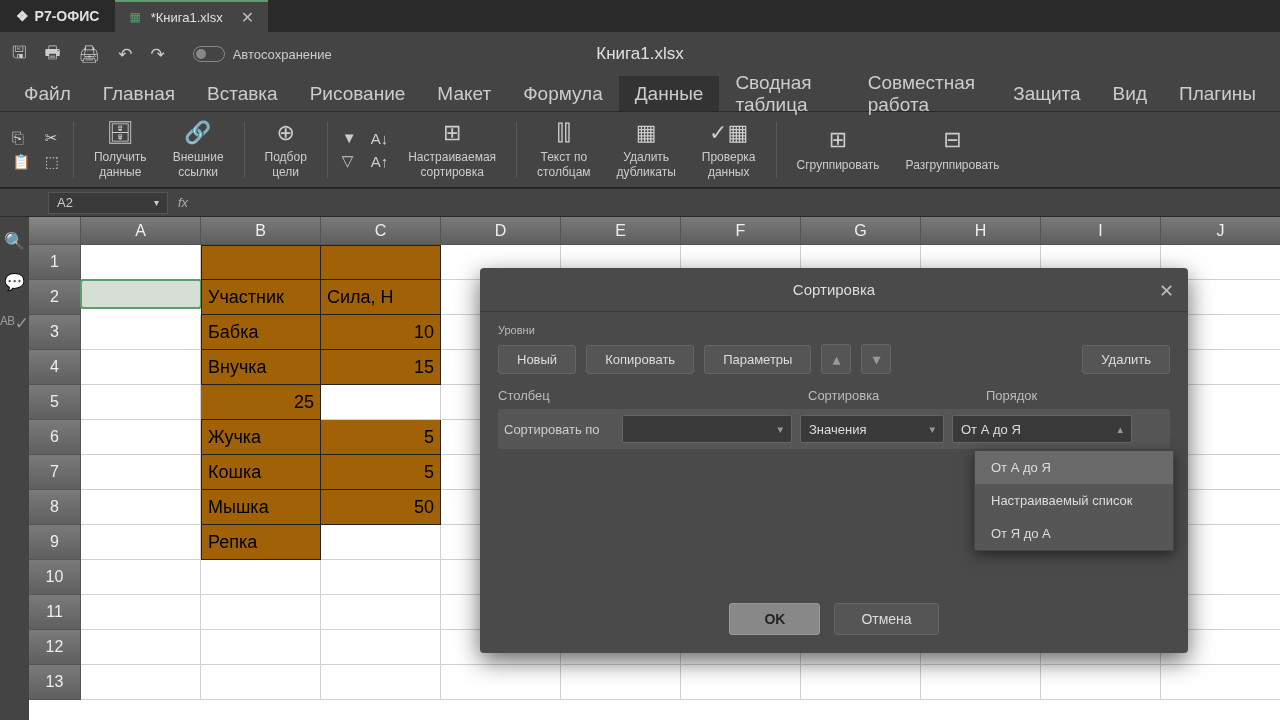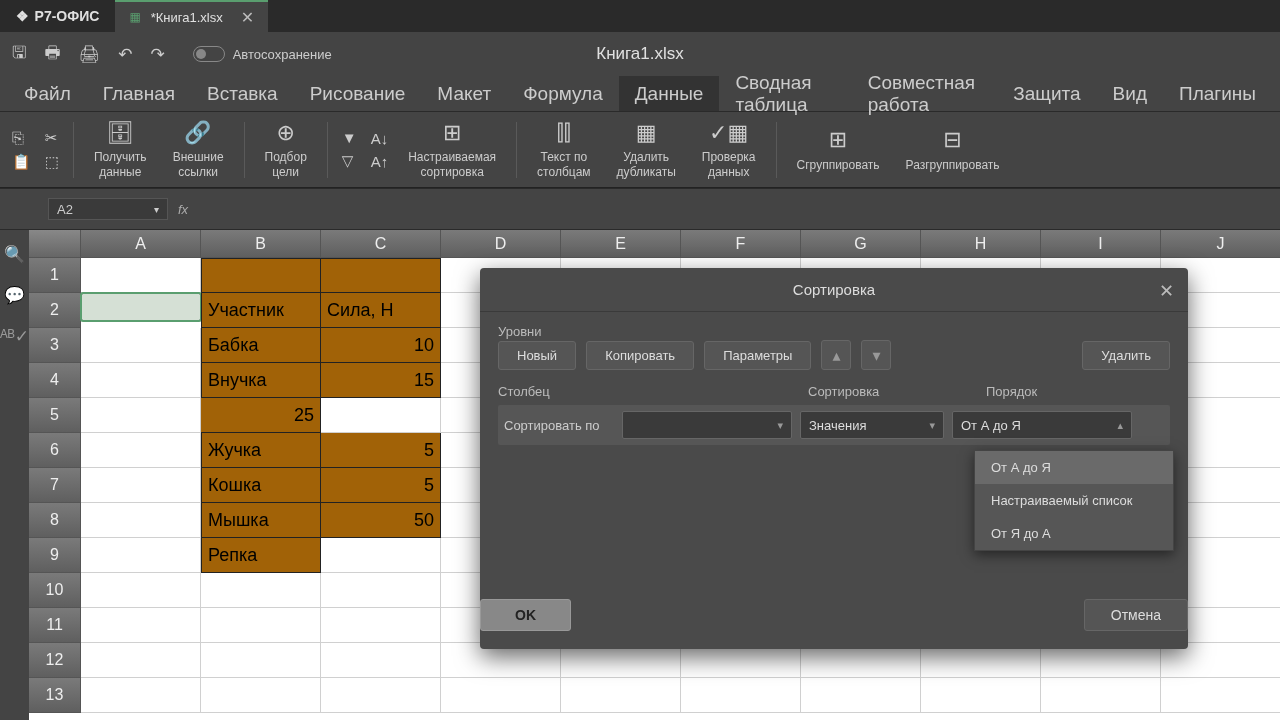--- a/index.html
+++ b/index.html
@@ -18,21 +18,21 @@
 .doc-title{position:absolute;left:50%;transform:translateX(-50%);color:#e0e0e0;font-size:17px}
 .menu-tabs{height:36px;background:#444;display:flex;align-items:center;padding:0 8px;color:#ccc;font-size:19px;border-bottom:1px solid #2a2a2a}
 .menu-tab{padding:0 16px;height:100%;display:flex;align-items:center;cursor:pointer}
 .menu-tab.active{background:#333}
 .ribbon{height:76px;background:#444;display:flex;align-items:center;padding:0 8px;gap:6px;color:#ccc;font-size:12px;border-bottom:1px solid #222}
 .rib-small{display:flex;flex-direction:column;gap:6px;padding:0 4px}
 .rib-small span{font-size:15px;cursor:pointer}
 .rib-btn{display:flex;flex-direction:column;align-items:center;gap:4px;padding:0 10px;cursor:pointer;text-align:center;line-height:1.2}
 .rib-btn .ico{font-size:22px}
 .rib-sep{width:1px;height:56px;background:#5a5a5a;margin:0 4px}
-.formula-bar{height:42px;background:#444;display:flex;align-items:center;border-top:1px solid #2a2a2a;border-bottom:1px solid #2a2a2a}
+.formula-bar{height:29px;background:#444;display:flex;align-items:center;border-top:1px solid #2a2a2a;border-bottom:1px solid #2a2a2a}
 .cellref{width:120px;height:22px;background:#3a3a3a;color:#ccc;border:1px solid #555;font-size:13px;padding:0 8px;margin-left:48px;display:flex;align-items:center;justify-content:space-between}
 .fx{font-style:italic;color:#aaa;font-size:13px;margin-left:10px}
 .sheet-area{display:flex;height:506px}
 .left-panel{width:48px;background:#444;display:flex;flex-direction:column;align-items:center;gap:20px;padding-top:14px;color:#999}
 .left-panel span{font-size:17px;cursor:pointer}
 .grid-wrap{flex:1;position:relative;background:#fff}
 .col-headers{display:flex;height:28px}
 .corner{width:52px;background:linear-gradient(#888,#666);border-right:1px solid #555;border-bottom:1px solid #555}
 .col-h{background:linear-gradient(#7a7a7a,#5f5f5f);color:#eee;font-size:16px;display:flex;align-items:center;justify-content:center;border-right:1px solid #555;border-bottom:1px solid #555}
 .rows{display:flex;flex-direction:column}
@@ -42,33 +42,33 @@
 .cell.num{justify-content:flex-end}
 .cell.data{background:#a16207;border-right:1px solid #222;border-bottom:1px solid #222}
 .cell.data-top{border-top:1px solid #222}
 .cell.data-left{border-left:1px solid #222}
 .cell.sel{background:#d5e0d5;outline:2px solid #5a9e6f;outline-offset:-1px}
 .col-A{width:120px}.col-B{width:120px}.col-C{width:120px}.col-D{width:120px}.col-E{width:120px}.col-F{width:120px}.col-G{width:120px}.col-H{width:120px}.col-I{width:120px}.col-J{width:120px}
 .dialog{position:absolute;left:480px;top:268px;width:708px;background:#4a4a4a;border-radius:4px;box-shadow:0 8px 24px rgba(0,0,0,0.6);color:#ddd;z-index:10}
 .dlg-title{height:44px;display:flex;align-items:center;justify-content:center;font-size:15px;position:relative;border-bottom:1px solid #3a3a3a}
 .dlg-close{position:absolute;right:14px;top:12px;font-size:18px;color:#bbb;cursor:pointer}
 .dlg-body{padding:12px 18px}
-.dlg-label{font-size:13px;color:#bbb;margin-bottom:1px}
+.dlg-label{font-size:11px;color:#bbb;margin-bottom:8px}
 .dlg-btns{display:flex;gap:10px;margin-bottom:14px;align-items:center}
 .btn{background:#555;border:1px solid #666;color:#ddd;font-size:13px;padding:6px 18px;border-radius:3px;cursor:pointer}
 .btn-del{margin-left:auto}
 .arrow-btn{width:30px;height:30px;background:#555;border:1px solid #666;border-radius:3px;display:flex;align-items:center;justify-content:center;color:#999;cursor:pointer}
 .dlg-cols{display:flex;gap:0;font-size:13px;color:#bbb;margin-bottom:6px}
 .dlg-cols div:nth-child(1){width:310px}.dlg-cols div:nth-child(2){width:178px}.dlg-cols div:nth-child(3){width:178px}
 .sort-row{display:flex;gap:8px;align-items:center;background:#565656;padding:6px;border-radius:2px}
 .sort-label{font-size:13px;color:#ccc;width:110px}
 .sel{background:#3a3a3a;border:1px solid #666;color:#ddd;font-size:13px;height:28px;padding:0 8px;display:flex;align-items:center;justify-content:space-between;border-radius:2px;cursor:pointer}
 .sel .chev{color:#999;font-size:11px}
 .sort-spacer{height:128px}
-.dlg-footer{display:flex;justify-content:space-between;gap:14px;padding:14px 0 18px}
+.dlg-footer{display:flex;justify-content:center;gap:14px;padding:14px 0 18px}
 .btn-main{background:#888;color:#222;font-weight:bold;border:1px solid #999;padding:7px 34px;border-radius:3px;cursor:pointer;font-size:14px}
 .btn-cancel{background:#555;border:1px solid #666;color:#ddd;padding:7px 26px;border-radius:3px;cursor:pointer;font-size:14px}
 .dropdown{position:absolute;background:#565656;border:1px solid #444;box-shadow:0 4px 12px rgba(0,0,0,0.5);font-size:13px;color:#ddd;z-index:20;width:200px}
 .dd-item{padding:9px 16px;cursor:pointer}
 .dd-item.hover{background:#6a6a6a}
 </style>
 </head>
 <body>
 
 <div class="titlebar">

